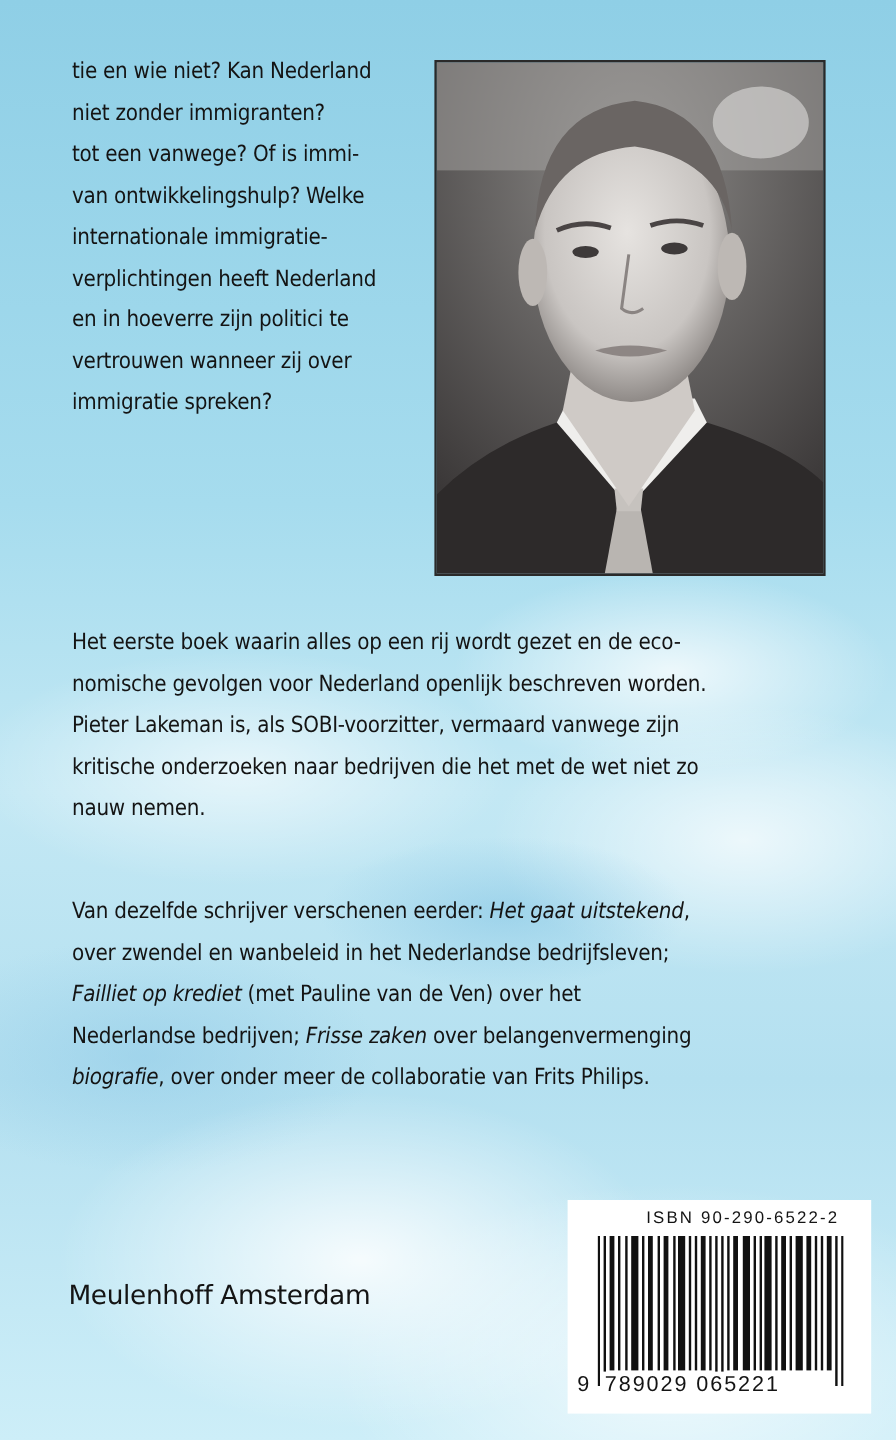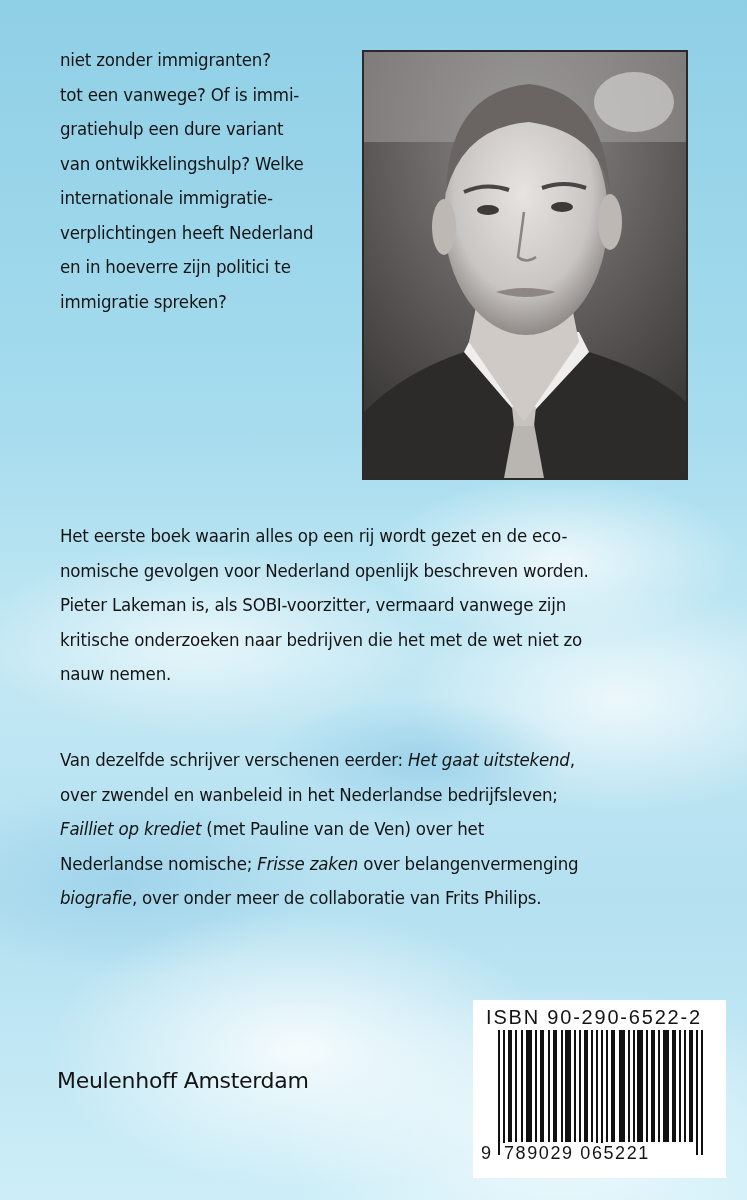--- a/index.html
+++ b/index.html
@@ -37,42 +37,43 @@
   .publisher {
     position: absolute; left: 57px; top: 1068px; font-size: 22px;
     font-family: "DejaVu Sans", "Liberation Sans", sans-serif; letter-spacing: -0.3px;
   }
 
   .barcode-box {
     position: absolute; left: 473px; top: 1000px; width: 253px; height: 178px;
     background: #ffffff;
   }
   .isbn-label {
-    position: absolute; top: 6px; left: 11px; width: 220px; text-align: center;
-    font-family: "Liberation Sans", sans-serif; font-size: 20px; letter-spacing: 1.8px;
+    position: absolute; top: 6px; left: 36px; width: 220px; text-align: center;
+    font-family: "Liberation Sans", sans-serif; font-size: 14px; letter-spacing: 1.8px;
   }
   .bars { position: absolute; left: 25px; top: 30px; width: 205px; height: 125px; }
   .ean-digits {
     position: absolute; top: 143px; left: 2px; width: 250px;
     font-family: "Liberation Sans", sans-serif; font-size: 18px;
   }
   .ean-digits .first { position: absolute; left: 6px; }
   .ean-digits .rest { position: absolute; left: 27px; letter-spacing: 1.6px; background: #fff; padding: 0 2px; text-align: center; }
 </style>
 </head>
 <body>
 
 <div class="text para-intro">
+  <span class="line">tie en wie niet? Kan Nederland</span>
   <span class="line">niet zonder immigranten?</span>
   <span class="line">tot een vanwege? Of is immi-</span>
-  <span class="line">gratiehulp een dure variant</span>
   <span class="line">van ontwikkelingshulp? Welke</span>
   <span class="line">internationale immigratie-</span>
   <span class="line">verplichtingen heeft Nederland</span>
   <span class="line">en in hoeverre zijn politici te</span>
+  <span class="line">vertrouwen wanneer zij over</span>
   <span class="line">immigratie spreken?</span>
 </div>
 
 <div class="photo" title="Black-and-white portrait of the author in suit and tie">
   <svg width="322" height="426" viewBox="0 0 322 426">
     <defs>
       <radialGradient id="bg" cx="50%" cy="20%" r="80%">
         <stop offset="0" stop-color="#8c8a88"></stop>
         <stop offset="1" stop-color="#3b3838"></stop>
       </radialGradient>
@@ -118,21 +119,21 @@
   <span class="line">nomische gevolgen voor Nederland openlijk beschreven worden.</span>
   <span class="line">Pieter Lakeman is, als SOBI-voorzitter, vermaard vanwege zijn</span>
   <span class="line">kritische onderzoeken naar bedrijven die het met de wet niet zo</span>
   <span class="line">nauw nemen.</span>
 </div>
 
 <div class="text para-works">
   <span class="line"><span>Van dezelfde schrijver verschenen eerder: </span><em>Het gaat uitstekend</em><span>,</span></span>
   <span class="line">over zwendel en wanbeleid in het Nederlandse bedrijfsleven;</span>
   <span class="line"><em>Failliet op krediet</em><span> (met Pauline van de Ven) over het</span></span>
-  <span class="line"><span>Nederlandse nomische; </span><em>Frisse zaken</em><span> over belangenvermenging</span></span>
+  <span class="line"><span>Nederlandse bedrijven; </span><em>Frisse zaken</em><span> over belangenvermenging</span></span>
   <span class="line"><em>biografie</em><span>, over onder meer de collaboratie van Frits Philips.</span></span>
 </div>
 
 <div class="publisher">Meulenhoff Amsterdam</div>
 
 <div class="barcode-box">
   <div class="isbn-label">ISBN 90-290-6522-2</div>
   <svg class="bars" viewBox="0 0 205 125" preserveAspectRatio="none">
     <g fill="#111">
       <rect x="0" y="0" width="2" height="125"></rect>

